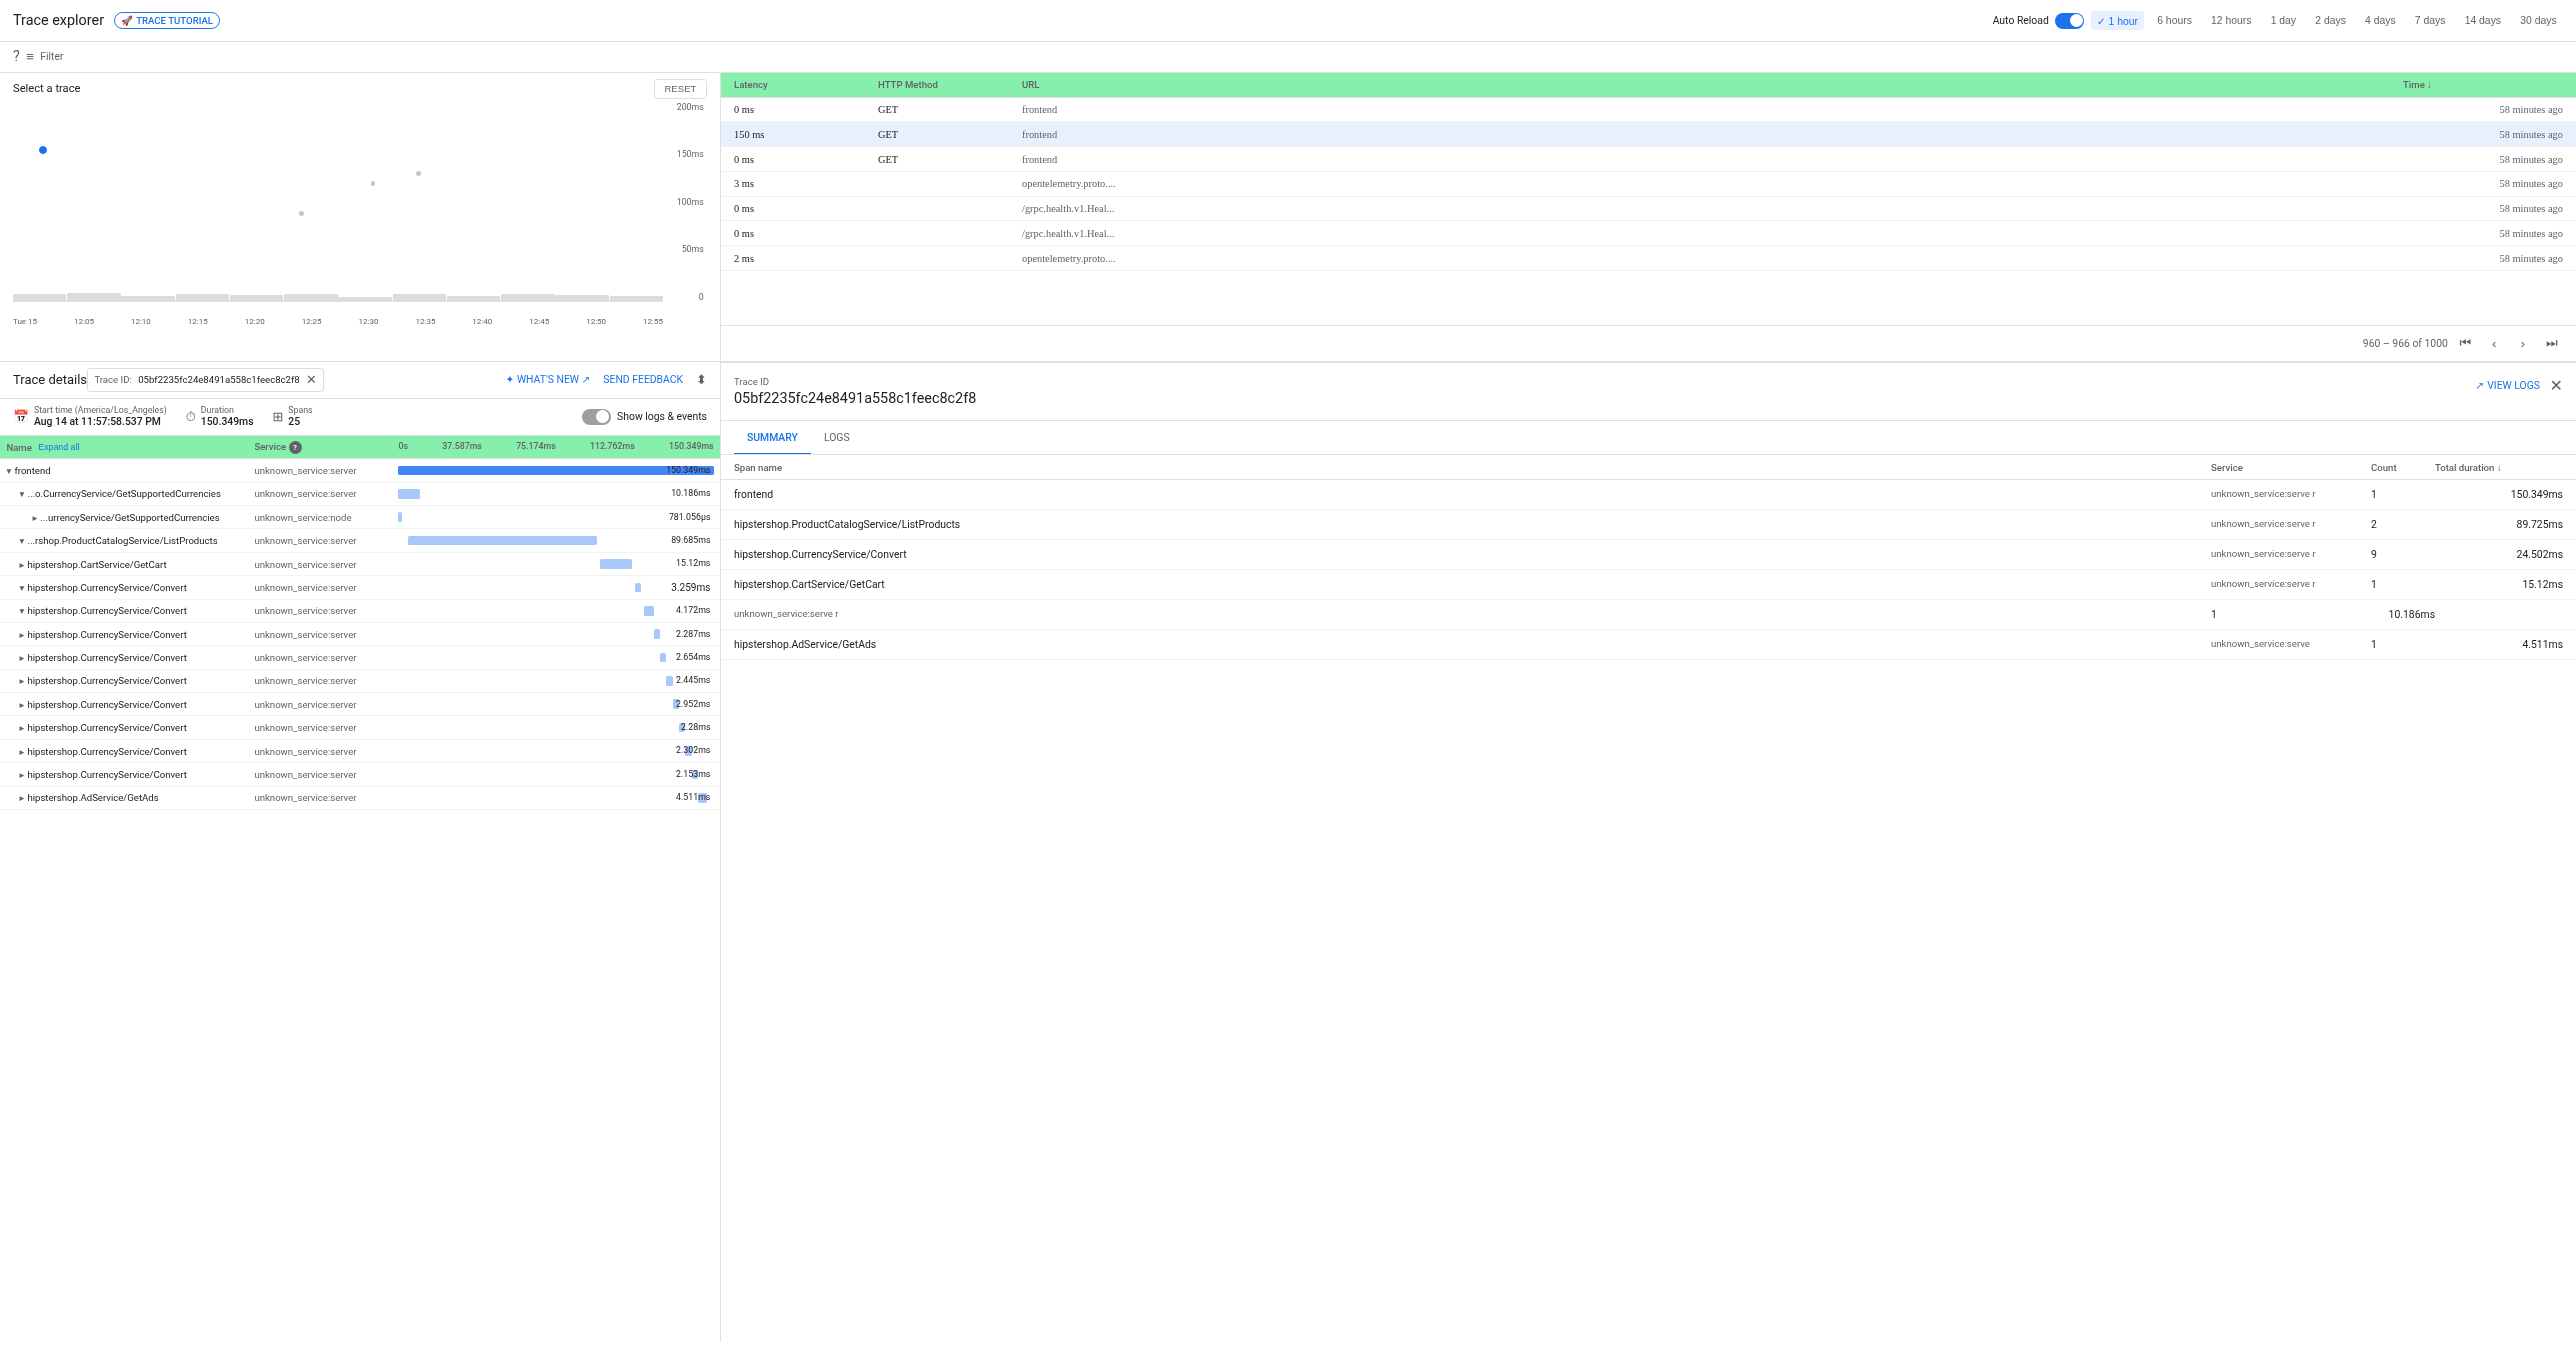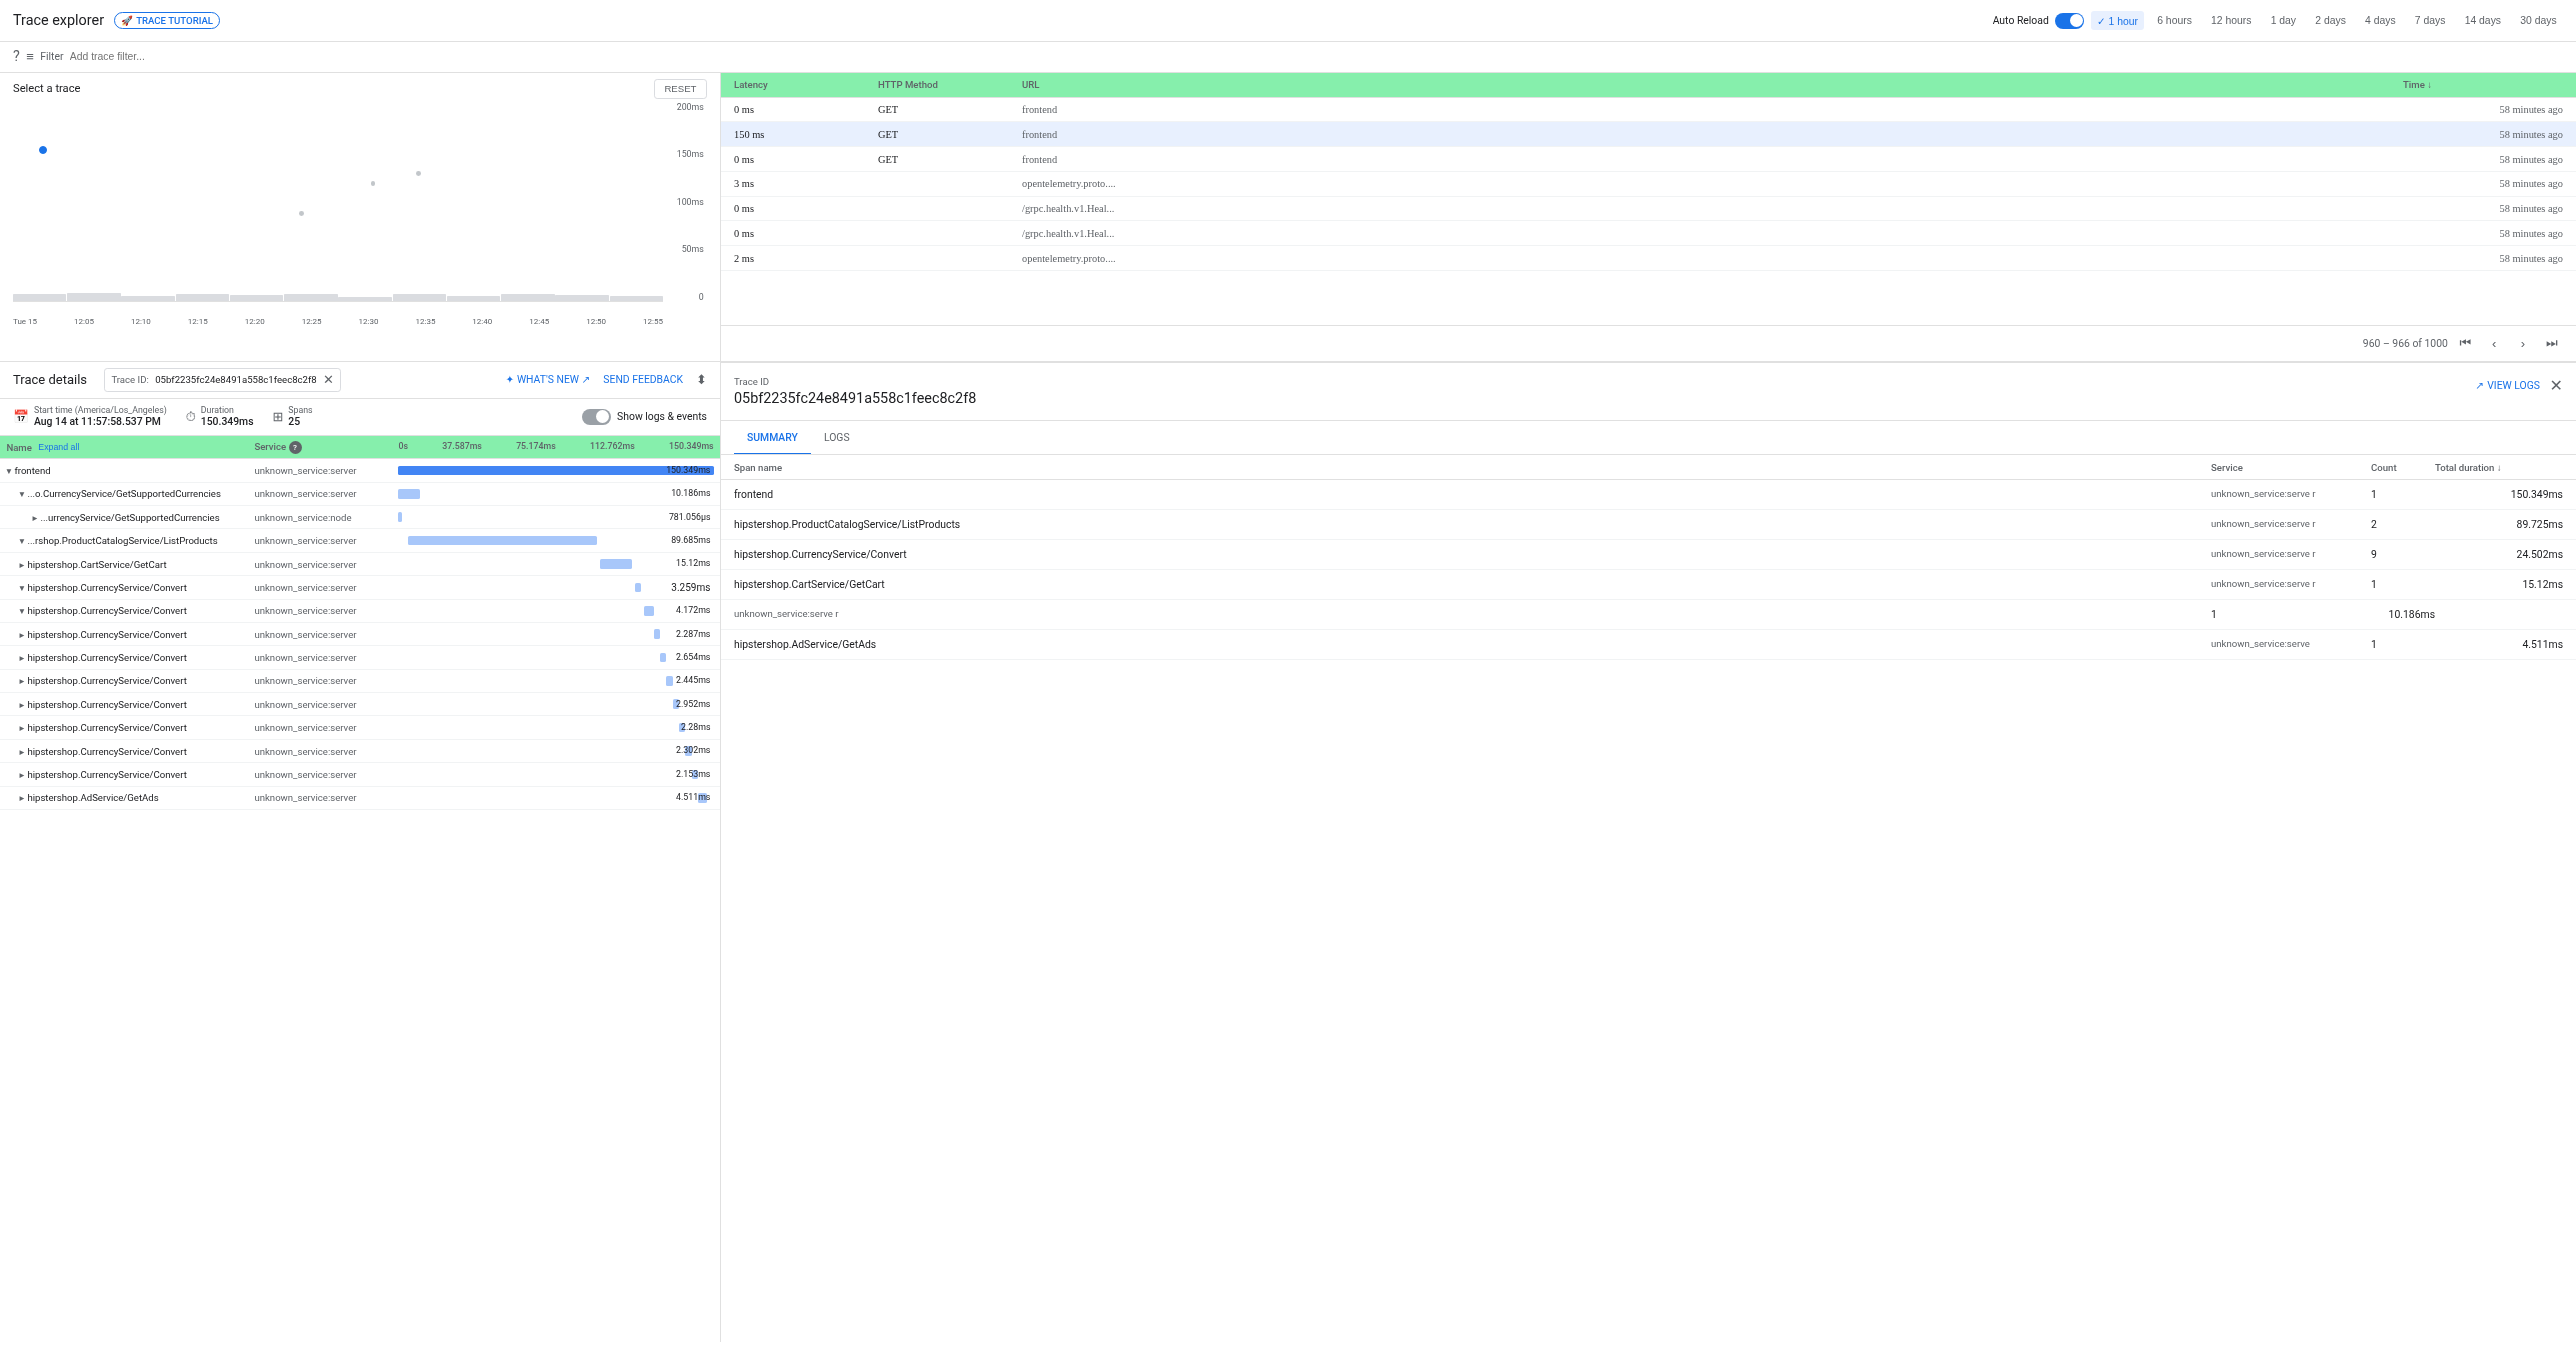--- a/index.html
+++ b/index.html
@@ -139,21 +139,21 @@
     .page-btn {
       border: none; background: none; cursor: pointer;
       color: #5f6368; font-size: 13px; padding: 3.2px;
       border-radius: 50%; width: 22.4px; height: 22.4px;
       display: flex; align-items: center; justify-content: center;
     }
     .trace-details-header {
       display: flex; align-items: center; justify-content: space-between;
       padding: 6.4px 13px; border-bottom: 0.8px solid #e0e0e0;
     }
-    .trace-details-left { display: flex; align-items: center; gap: 17px; }
+    .trace-details-left { display: flex; align-items: center; gap: 0; }
     .trace-details-title { font-size: 13px; font-weight: 400; }
     .trace-id-input-wrapper {
       display: flex; align-items: center;
       border: 0.8px solid #dadce0; border-radius: 3.2px;
       padding: 3.2px 6.4px; gap: 6.4px;
     }
     .trace-id-label { color: #5f6368; font-size: 9.6px; }
     .trace-id-value { font-size: 9.6px; color: #202124; }
     .clear-btn { background: none; border: none; cursor: pointer; color: #5f6368; font-size: 13px; }
     .trace-details-right { display: flex; align-items: center; gap: 13px; }
@@ -251,21 +251,20 @@
     <button class="time-btn">7 days</button>
     <button class="time-btn">14 days</button>
     <button class="time-btn">30 days</button>
   </div>
 </div>
 
 <div class="filter-bar">
   <span style="color:#5f6368;font-size:14.4px;">?</span>
   <span class="filter-icon">≡</span>
   <span class="filter-label">Filter</span>
-  <input class="filter-input" type="text" placeholder="Add trace filter..." style="">
 </div>
 
 <div class="main-layout">
 
   <div class="left-panel">
 
     <div class="chart-area">
       <div class="chart-header">
         <span class="select-trace-title">Select a trace</span>
         <button class="reset-btn">RESET</button>

